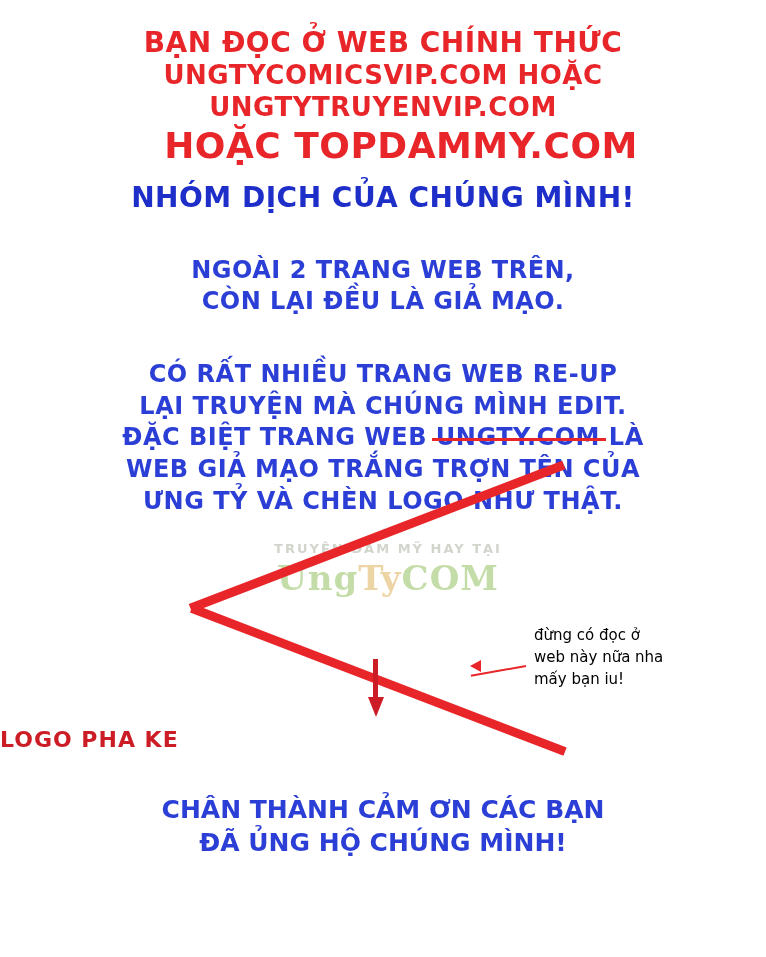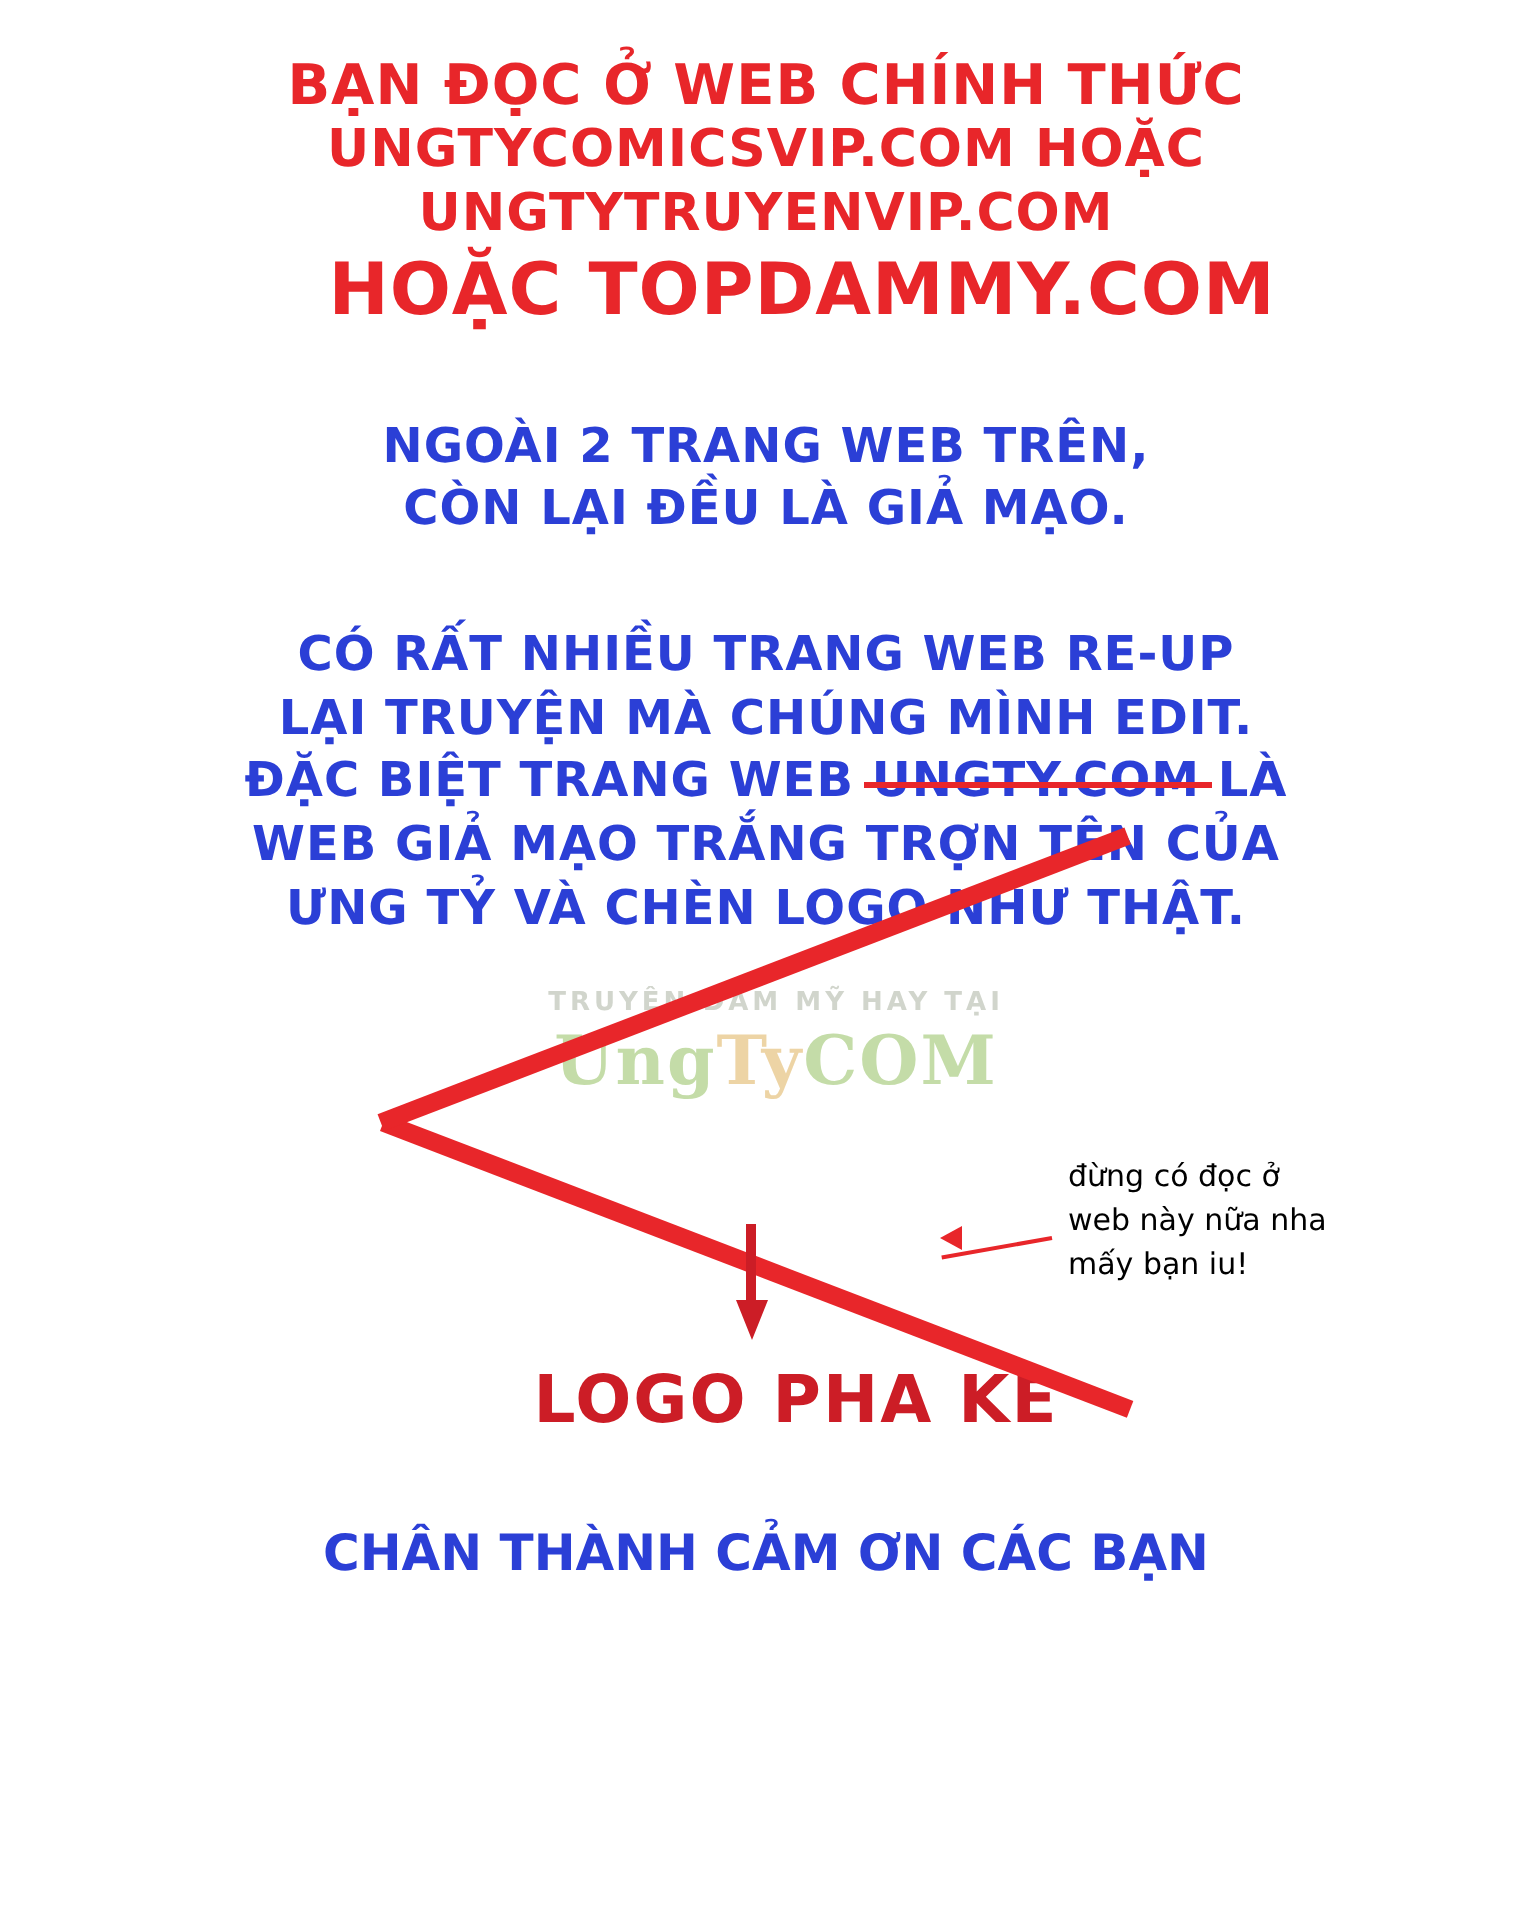--- a/index.html
+++ b/index.html
@@ -187,27 +187,26 @@
   .down-arrow .head {
     position: absolute;
     left: 0; top: 38px;
     width: 0; height: 0;
     border-left: 8px solid transparent;
     border-right: 8px solid transparent;
     border-top: 20px solid #cc1d26;
   }
 
   .logo-fake-label {
-    text-align: center;
+    text-align: left;
     color: #cc1d26;
-    font-size: 33px;
+    font-size: 22px;
     font-weight: bold;
     letter-spacing: 1px;
     margin-top: -6px;
-    padding-left: 30px;
   }
 
   .thanks {
     color: #2b3fd6;
     font-size: 25px;
     font-weight: bold;
     text-transform: uppercase;
     text-align: center;
     margin-top: 42px;
     line-height: 1.3;
@@ -218,20 +217,21 @@
 
 <div class="page">
 
   <div class="block red-head">
     <div class="line1">Bạn đọc ở web chính thức</div>
     <div class="line2">ungtycomicsvip.com hoặc ungtytruyenvip.com</div>
     <div class="line3">hoặc topdammy.com</div>
   </div>
 
   <div class="block blue-head">
+    <div>nhóm dịch của chúng mình!</div>
   </div>
 
   <div class="block blue-mid">
     <div>Ngoài 2 trang web trên,</div>
     <div>còn lại đều là giả mạo.</div>
   </div>
 
   <div class="block blue-body">
     <div>Có rất nhiều trang web re-up</div>
     <div>lại truyện mà chúng mình edit.</div>
@@ -269,15 +269,16 @@
       <div class="shaft"></div>
       <div class="head"></div>
     </div>
 
   </div>
 
   <div class="logo-fake-label">LOGO PHA KE</div>
 
   <div class="thanks">
     <div>Chân thành cảm ơn các bạn</div>
+    <div>đã ủng hộ chúng mình!</div>
   </div>
 
 </div>
 
 </body></html>

